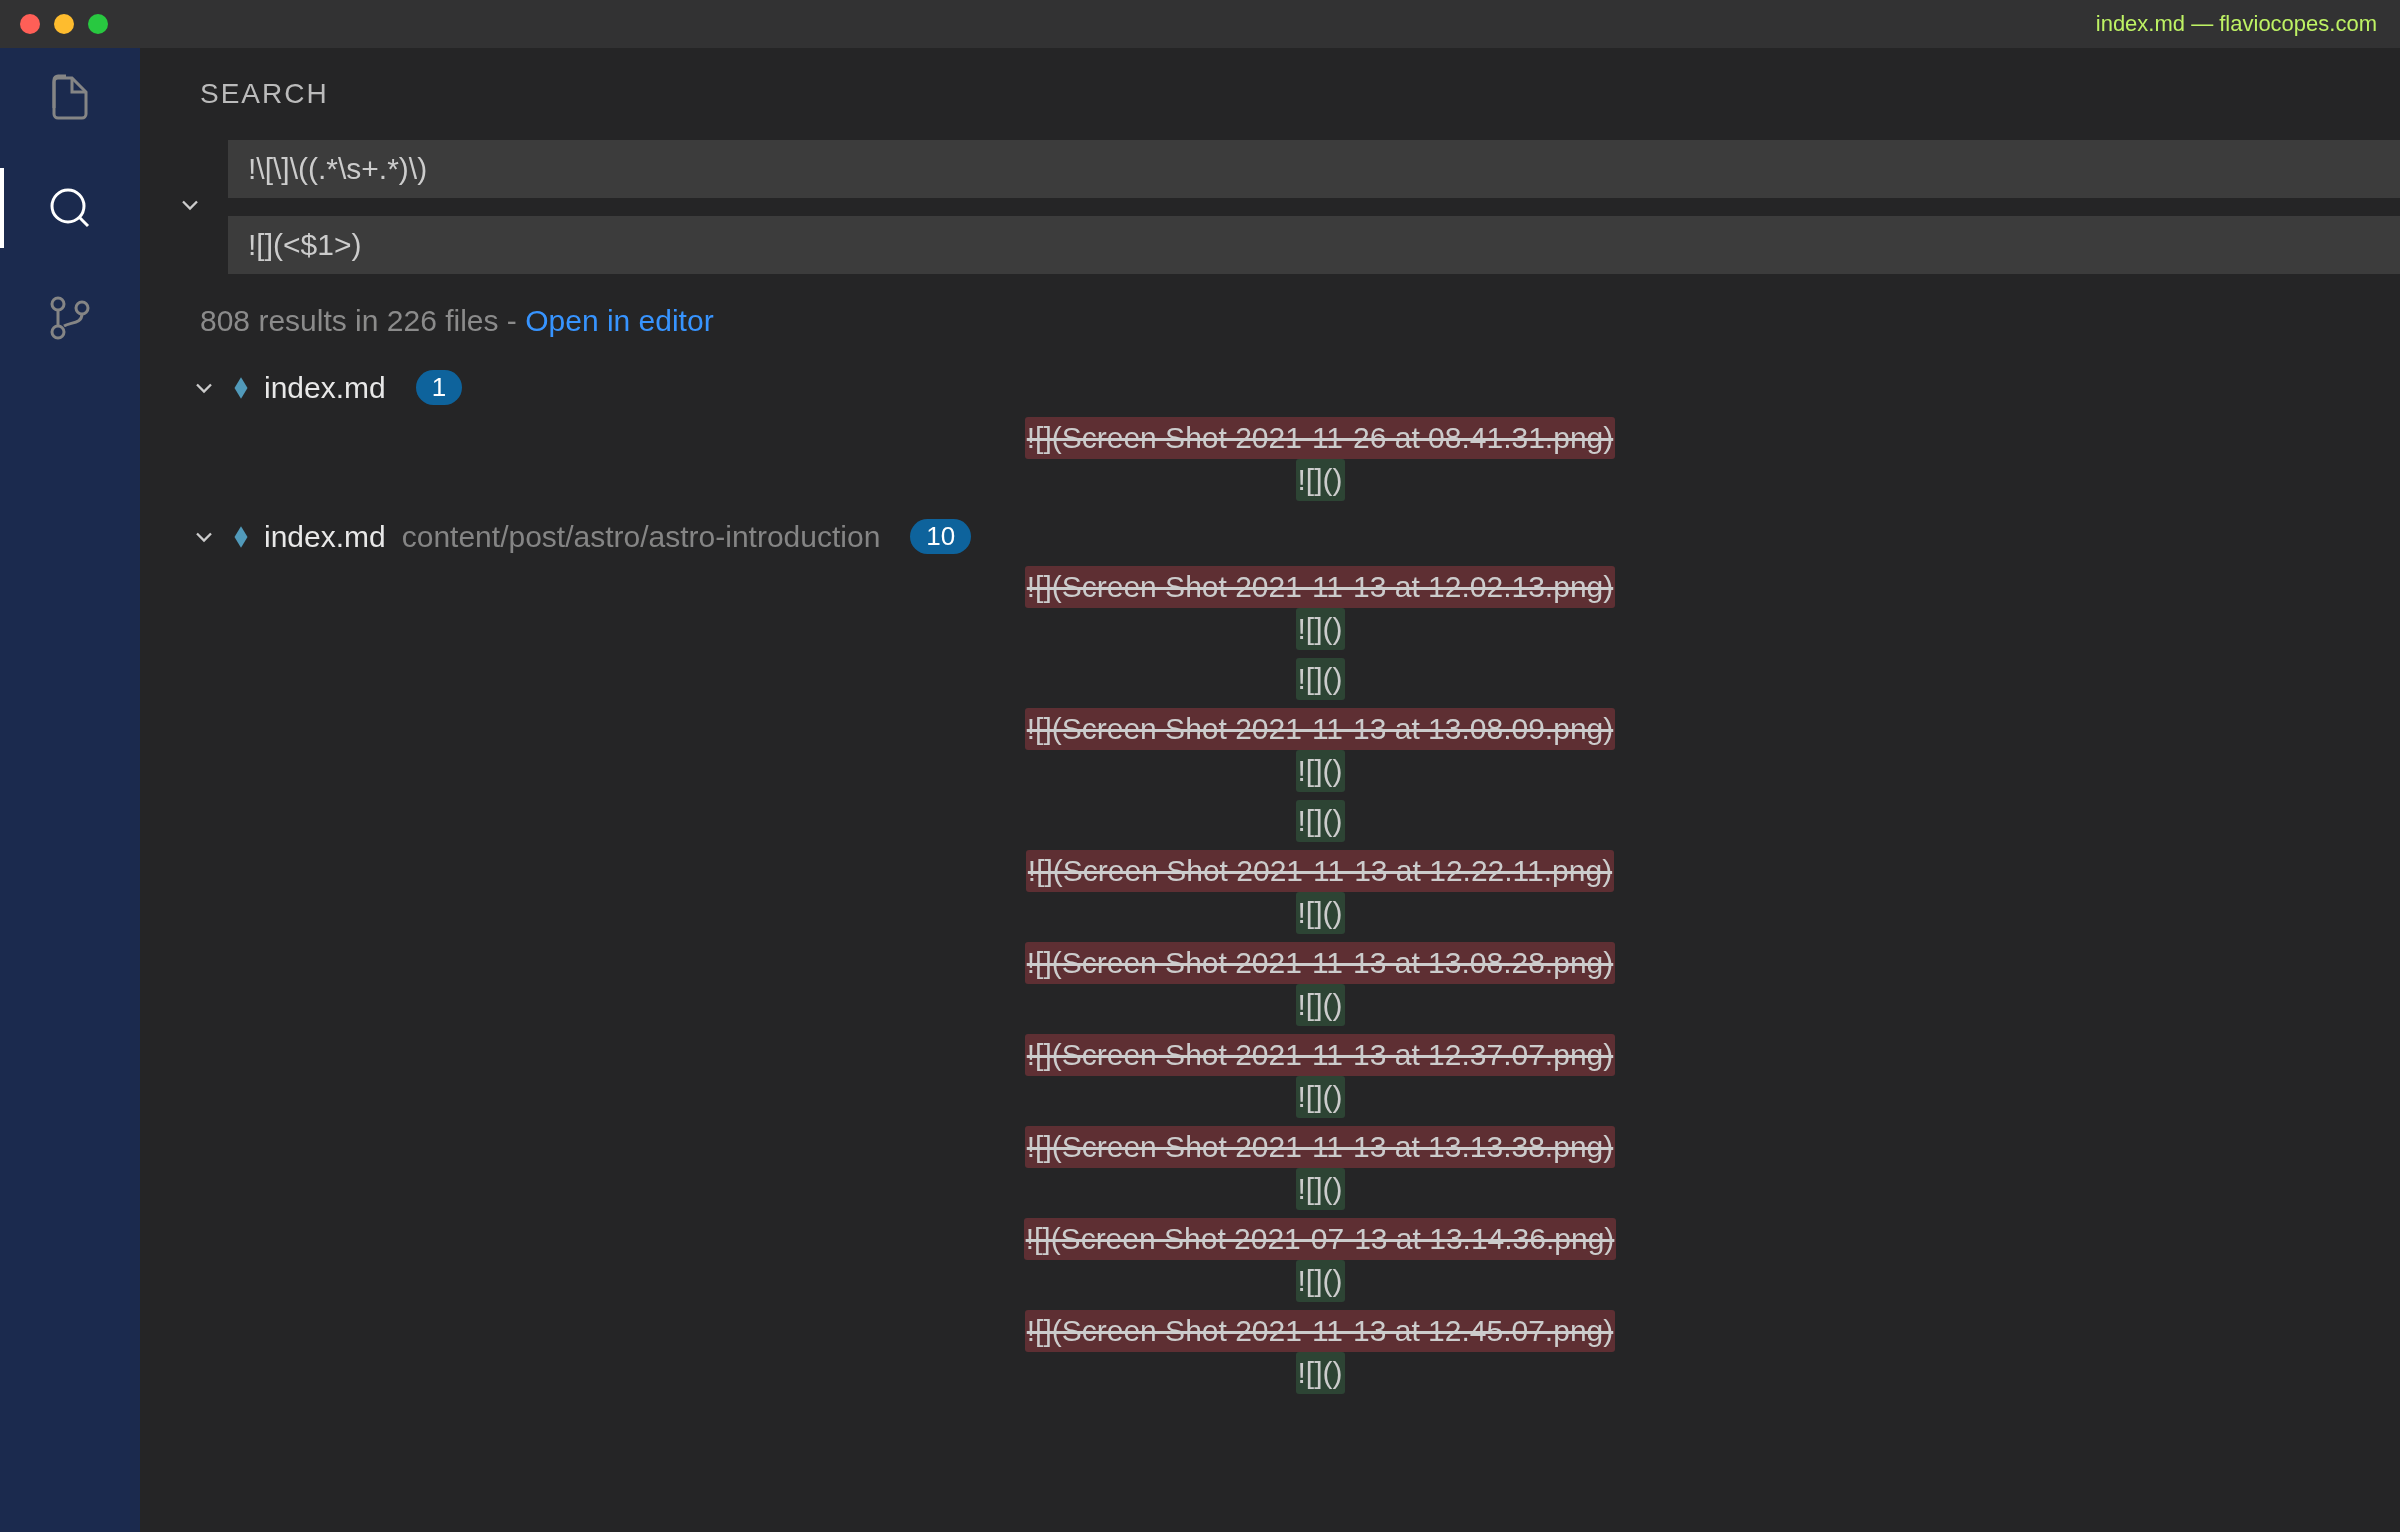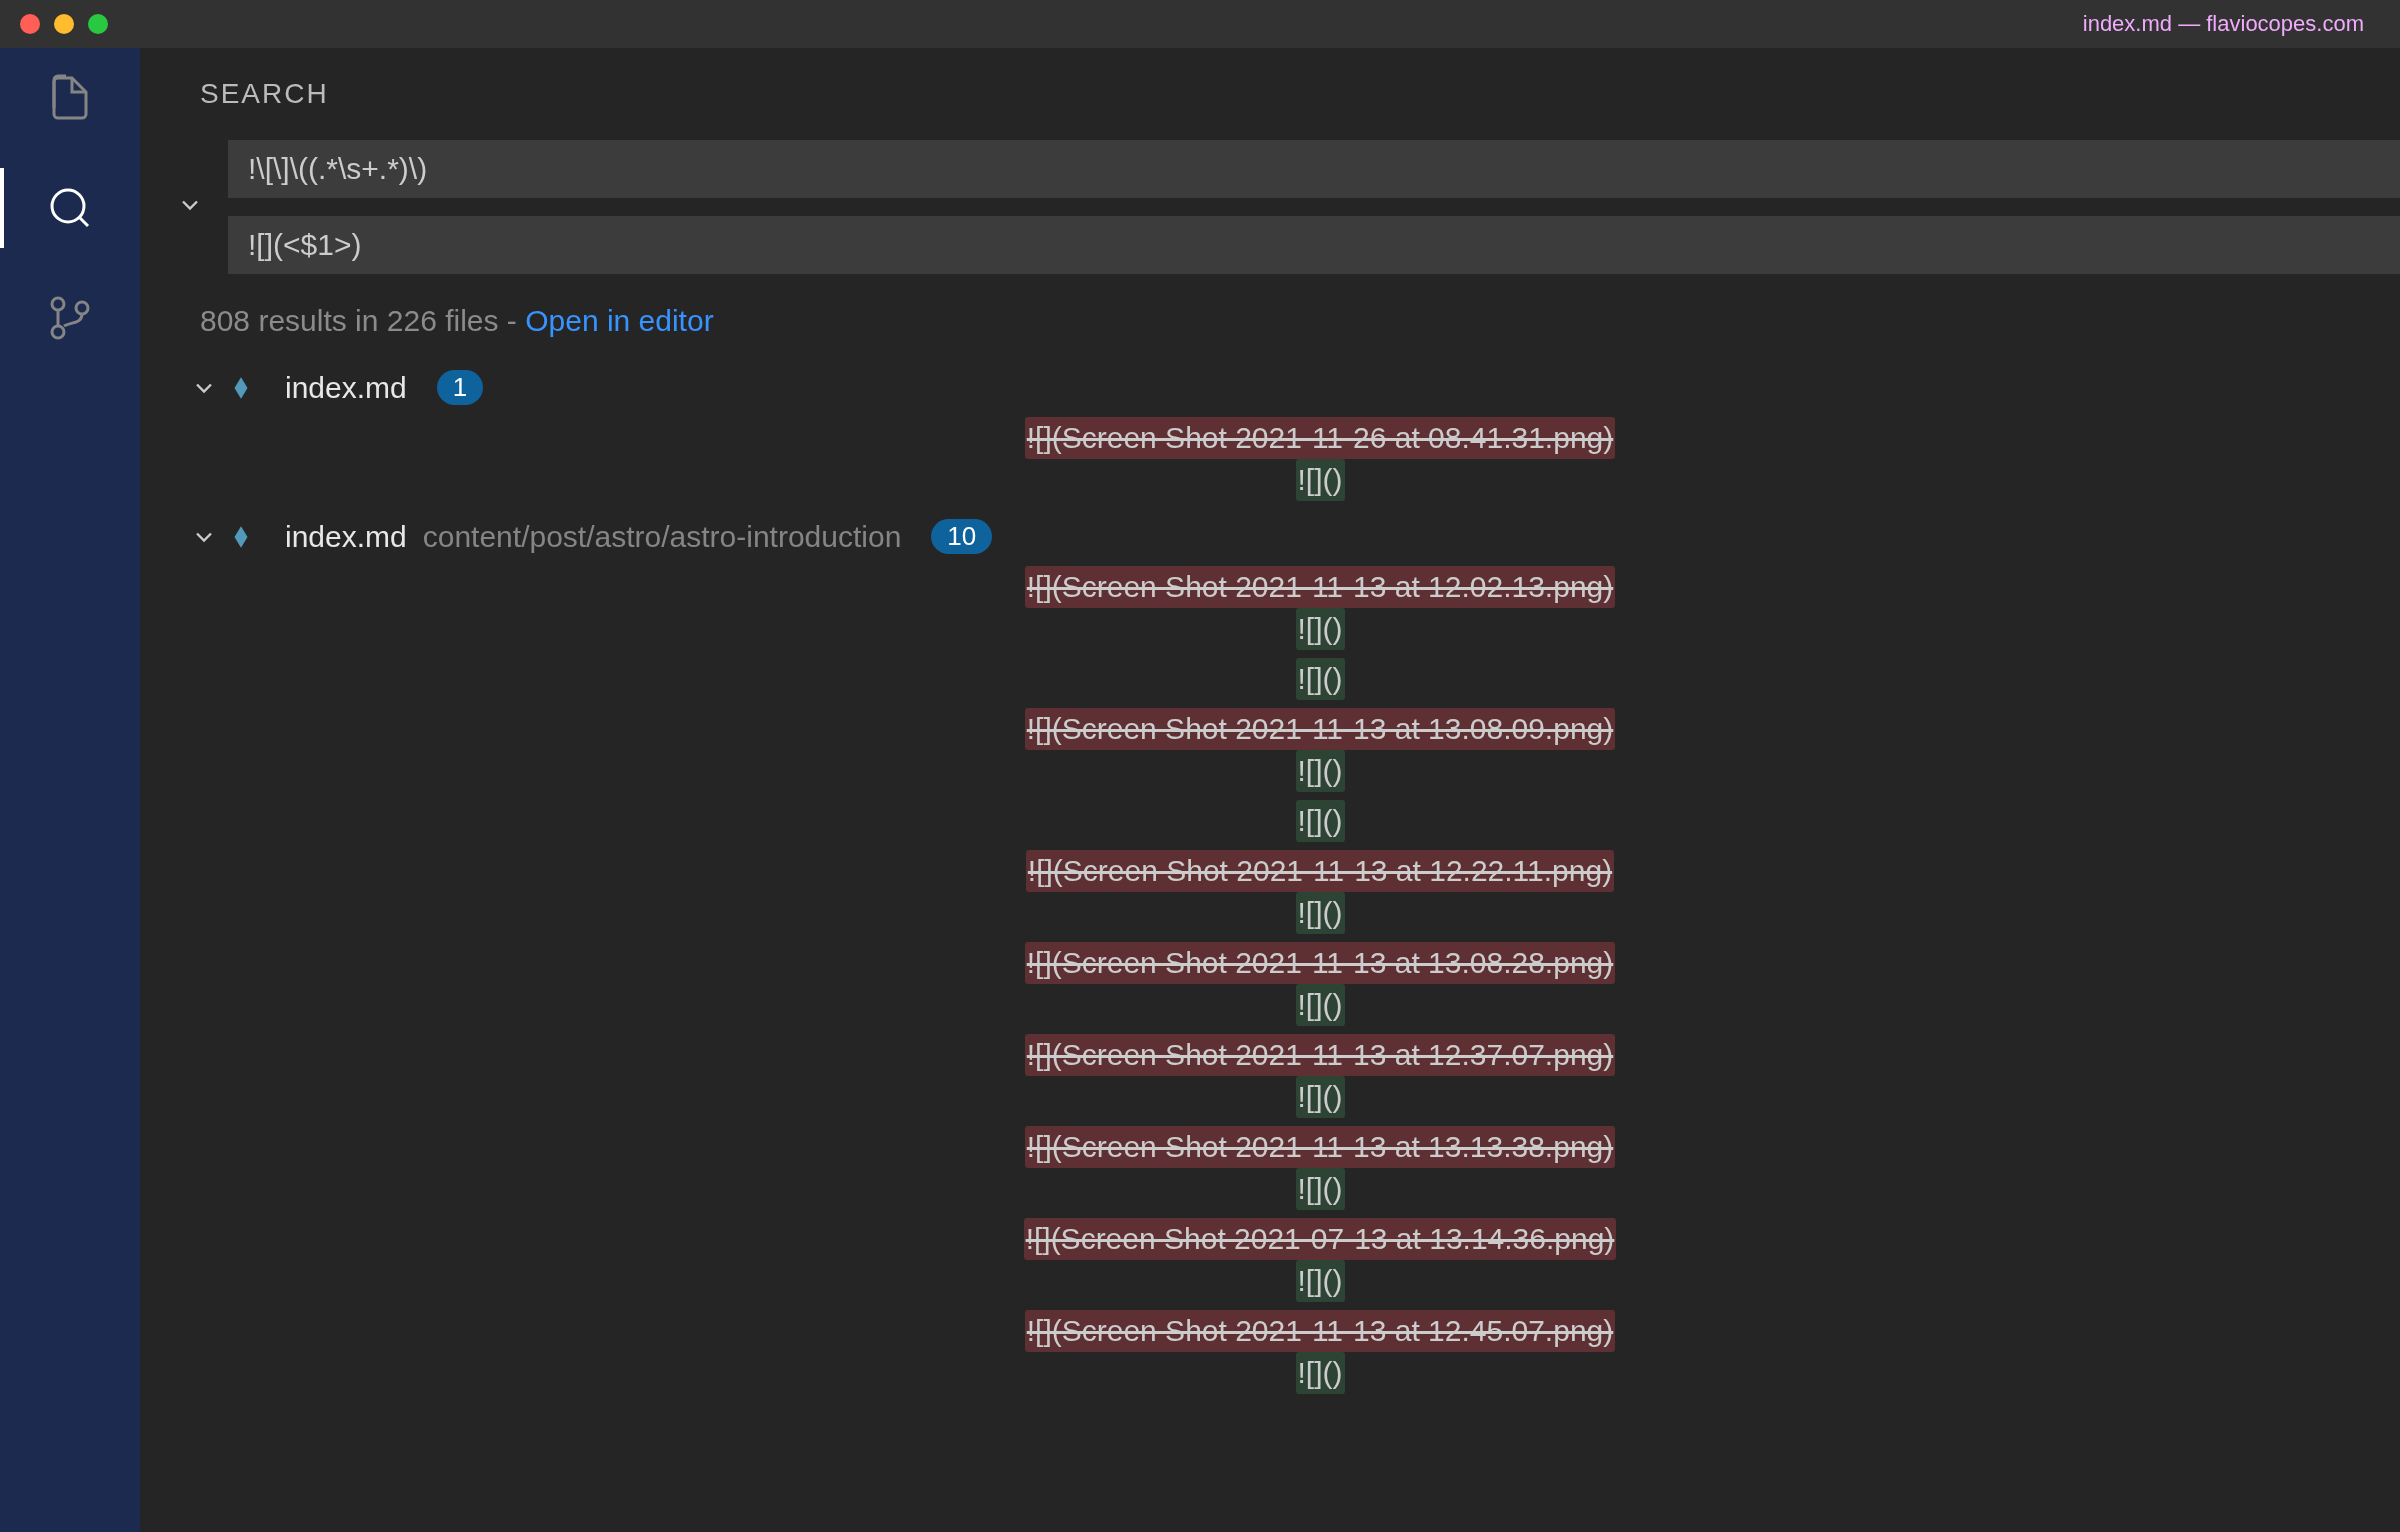--- a/index.html
+++ b/index.html
@@ -27,23 +27,23 @@
     .traffic-light {
       width: 20px;
       height: 20px;
       border-radius: 50%;
     }
     .tl-close { background: #ff5f57; }
     .tl-min { background: #febc2e; }
     .tl-max { background: #28c840; }
     .titlebar-title {
       position: absolute;
-      right: 36px;
+      right: 23px;
       font-size: 22px;
-      color: #f0abfc;
+      color: #bef264;
     }
     .main {
       display: flex;
       height: calc(100% - 48px);
     }
     .activity-bar {
       width: 140px;
       background: #1b2a4e;
       display: flex;
       flex-direction: column;
@@ -162,21 +162,20 @@
       height: 26px;
       display: flex;
       align-items: center;
       justify-content: center;
     }
     .file-icon svg {
       fill: #519aba;
     }
     .file-name {
       color: #e8e8e8;
-      margin-left: 21px;
     }
     .file-path {
       color: #858585;
       margin-left: 6px;
     }
     .badge {
       background: #0e639c;
       color: #ffffff;
       border-radius: 20px;
       padding: 2px 16px;

